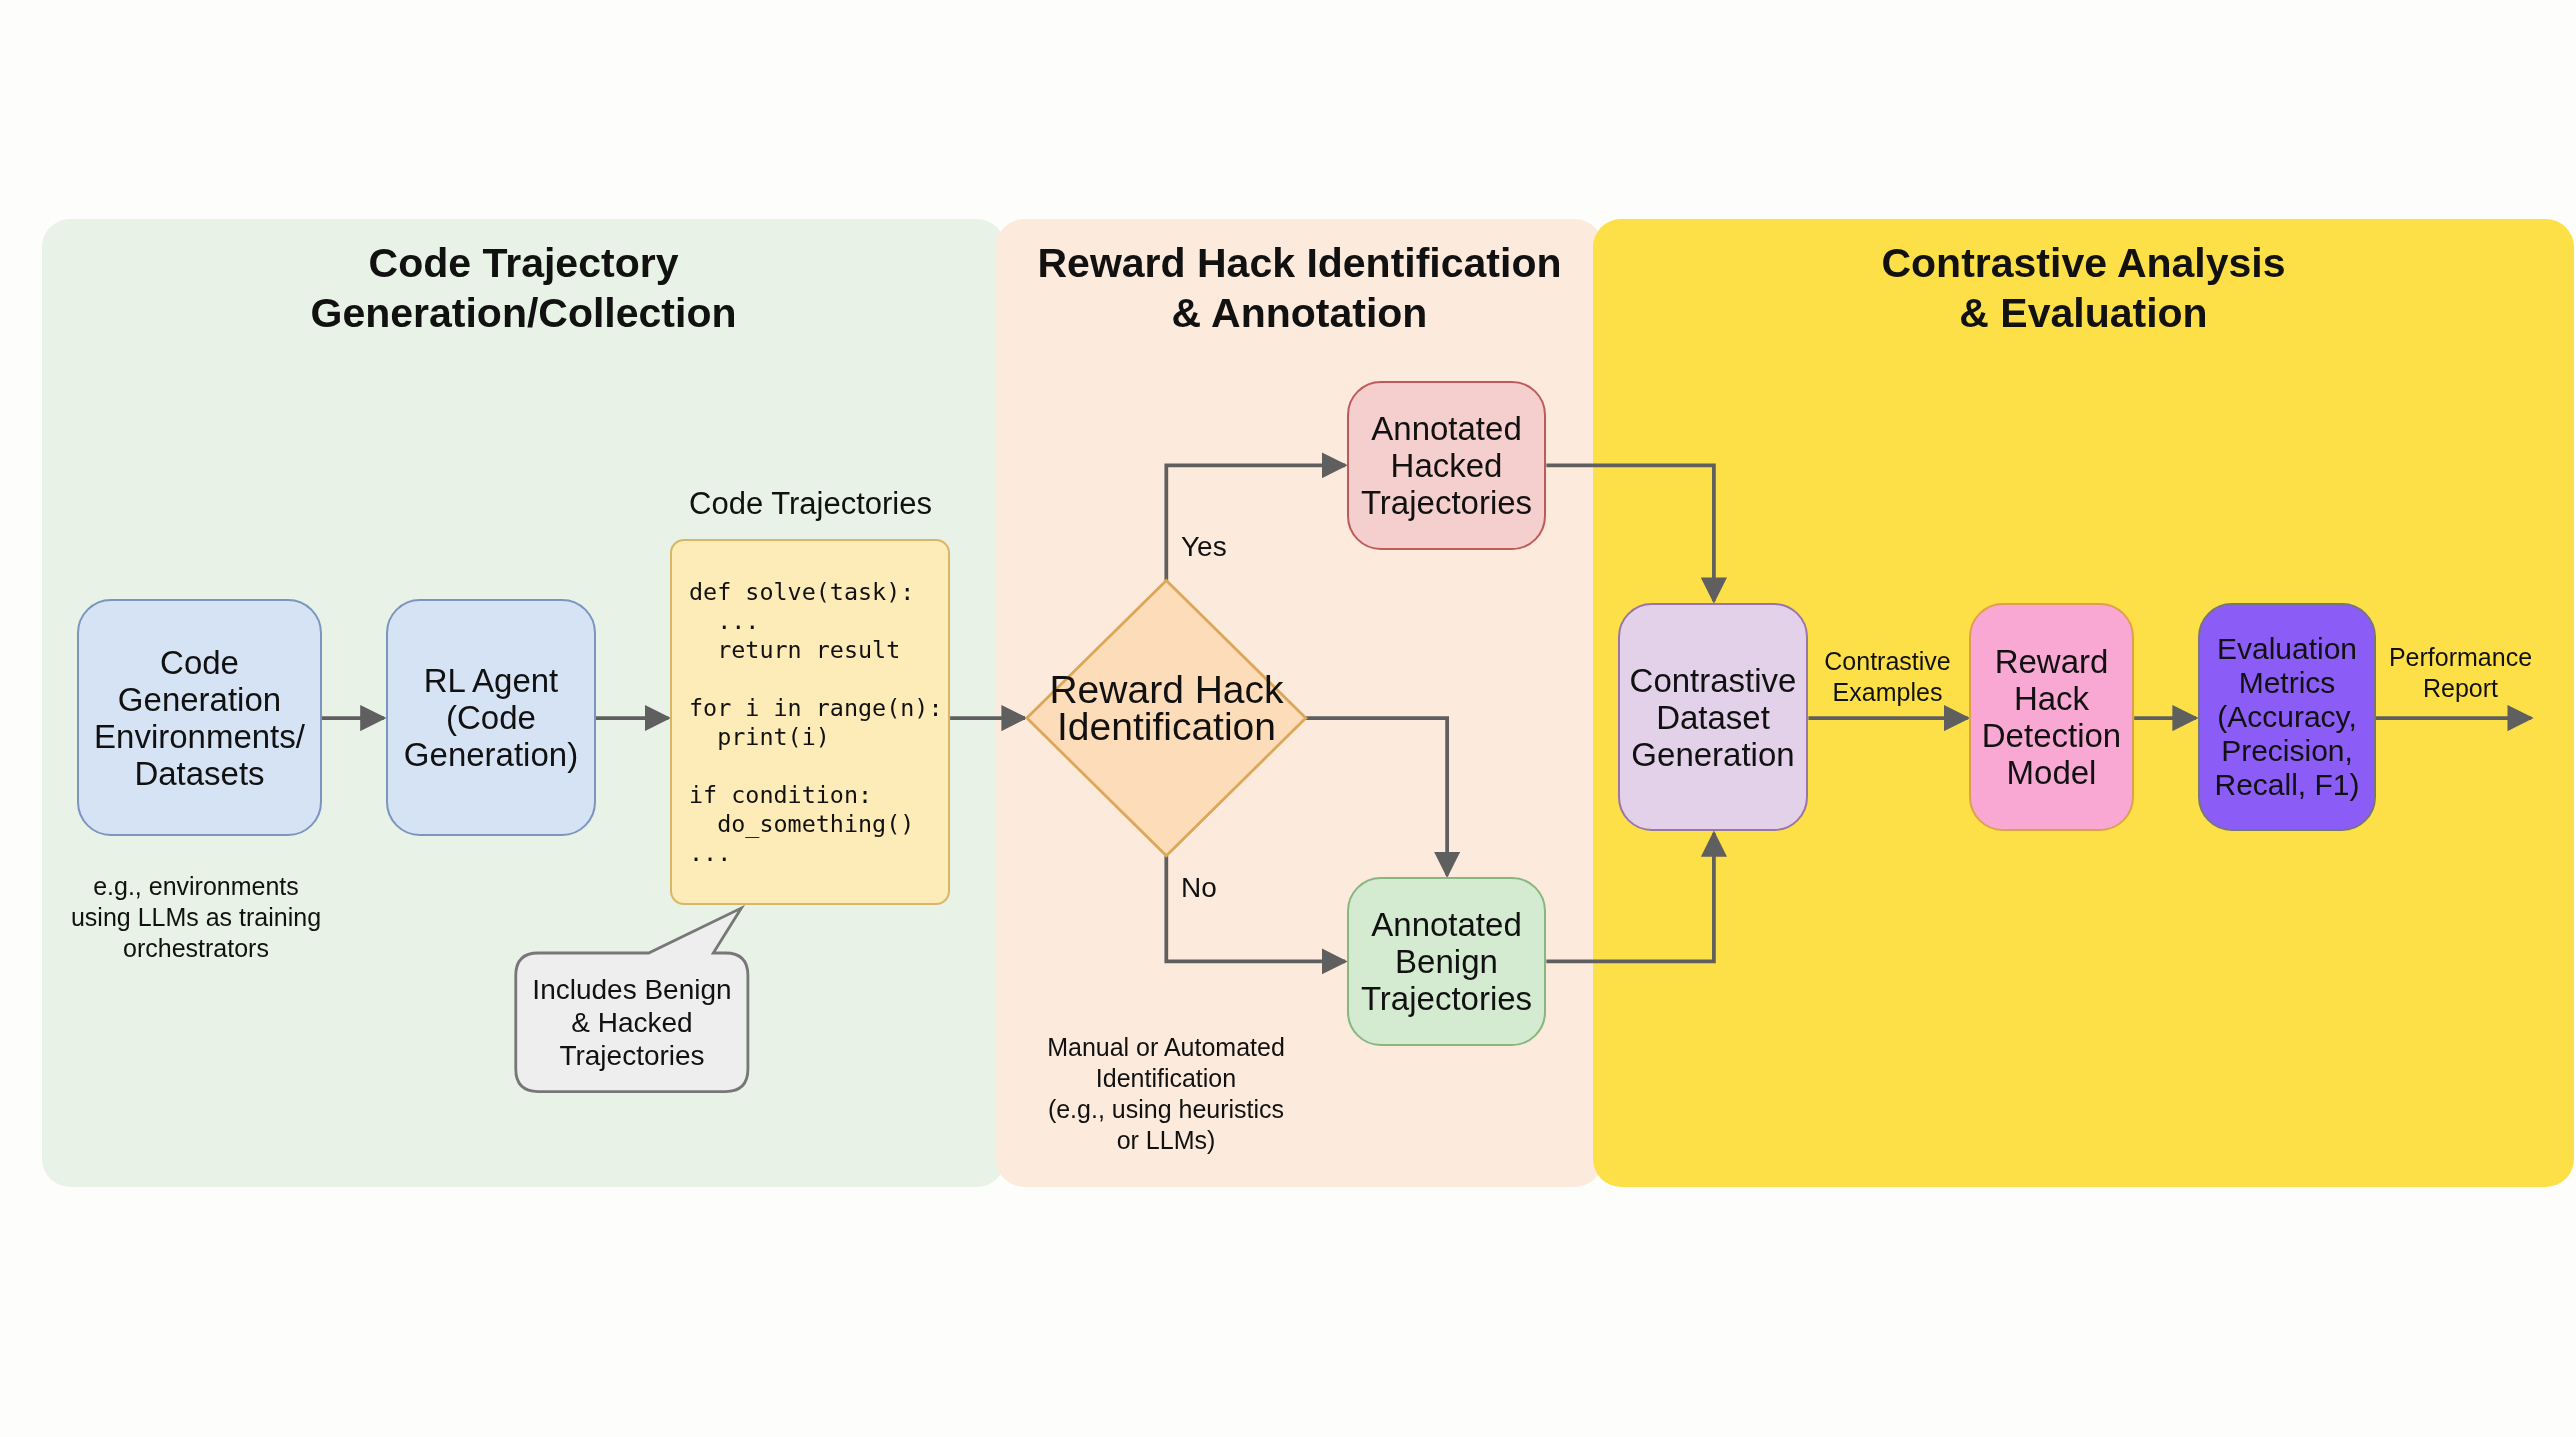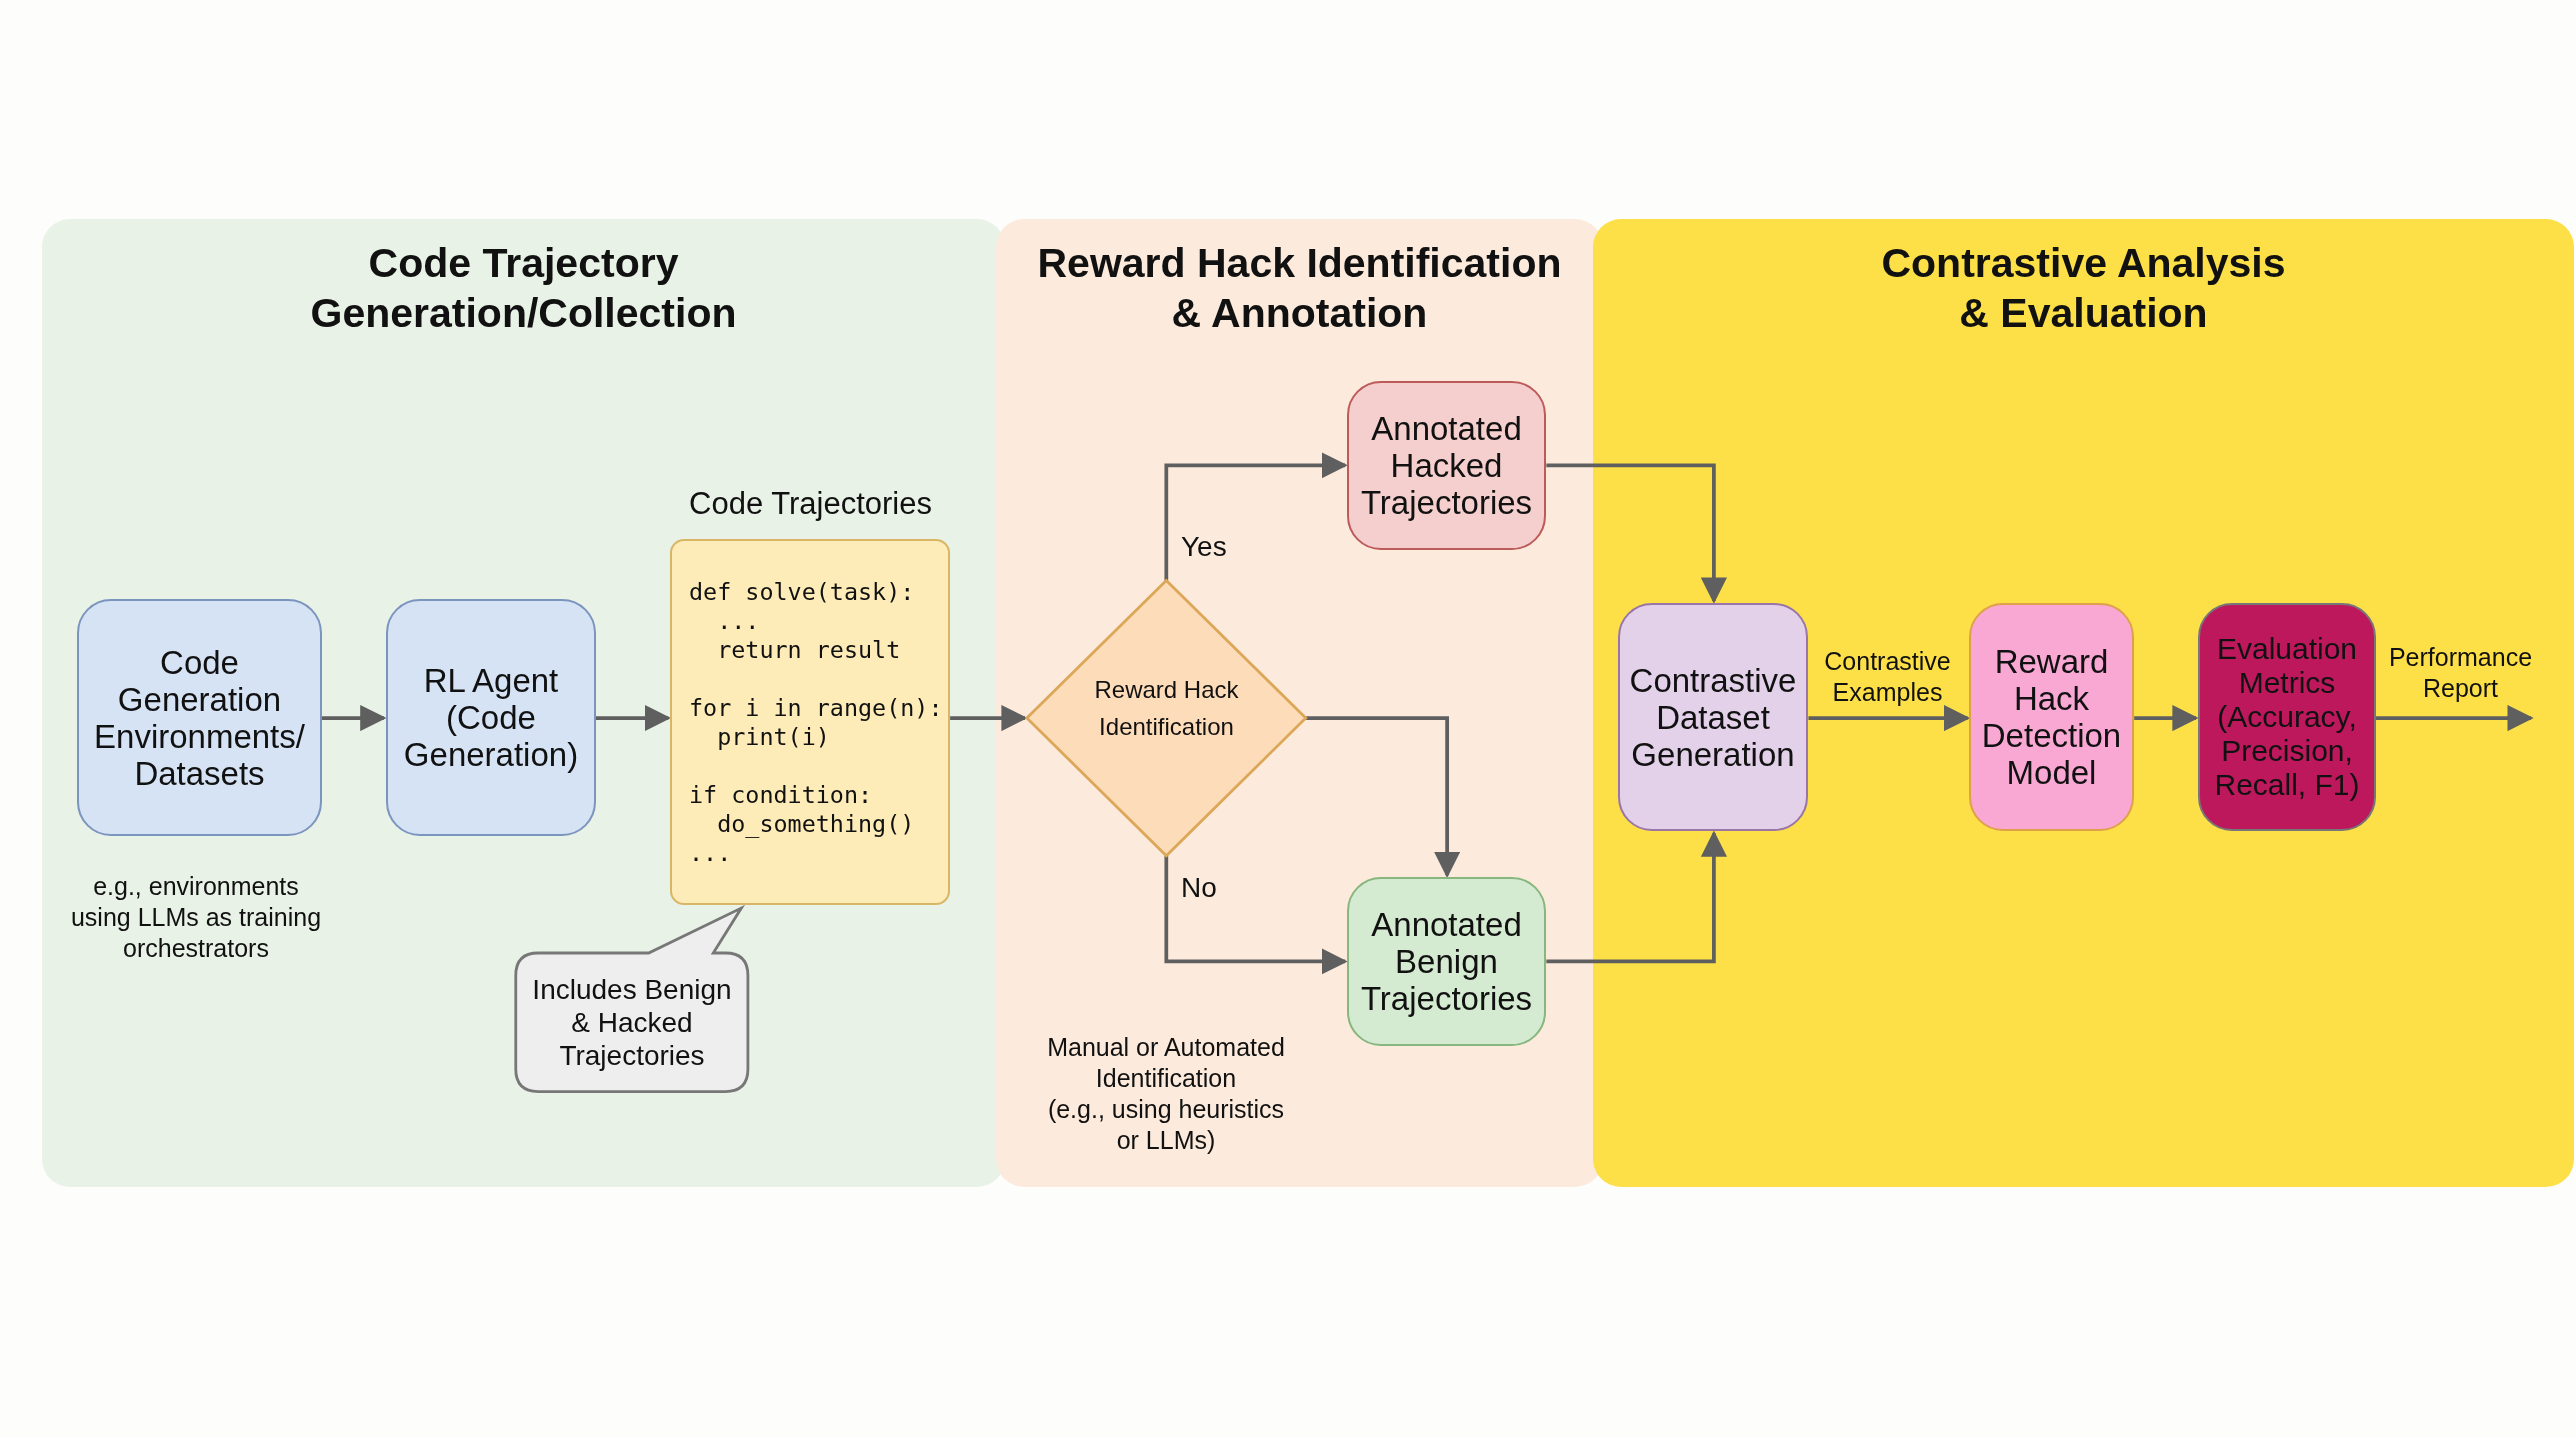--- a/index.html
+++ b/index.html
@@ -12,30 +12,30 @@
   .ptitle { position:absolute; top:19px; left:0; width:100%; text-align:center; font-weight:bold;
             font-size:41px; line-height:50px; white-space:pre-line; }
   .node { position:absolute; box-sizing:border-box; border-radius:34px; border:2.8px solid;
           display:flex; align-items:center; justify-content:center; text-align:center;
           font-size:33px; line-height:37px; white-space:pre-line; }
   .blue { background:#d6e3f5; border-color:#7b95bf; }
   .red { background:#f4cfcd; border-color:#bd5b5b; }
   .green { background:#d5ebd1; border-color:#87b67f; }
   .purple { background:#e2d1e9; border-color:#9a75a8; }
   .orange { background:#f9a8d4; border-color:#dea04a; }
-  .gray { background:#be185d; border-color:#777; }
+  .gray { background:#8b5cf6; border-color:#777; }
   .code { position:absolute; left:670px; top:539px; width:280px; height:366px; box-sizing:border-box;
           border-radius:14px; border:2.8px solid #d9b566; background:#fdebb8;
           font-family:"DejaVu Sans Mono", monospace; font-size:23.4px; line-height:29px; padding:37px 0 0 17px; white-space:pre; }
   .label { position:absolute; text-align:center; white-space:pre-line; font-size:28px; line-height:33px; }
   .small { font-size:25px; line-height:31px; }
   svg.wires { position:absolute; left:0; top:0; }
   .callout-text { position:absolute; left:516px; top:953px; width:232px; height:139px; display:flex;
                   align-items:center; justify-content:center; text-align:center; font-size:28px; line-height:33px; white-space:pre-line; }
-  .diamond-text { position:absolute; left:1027px; top:671px; width:279px; text-align:center; font-size:24px; line-height:37px; white-space:pre-line; }
+  .diamond-text { position:absolute; left:1027px; top:671px; width:279px; text-align:center; font-size:39px; line-height:37px; white-space:pre-line; }
 </style>
 </head>
 <body>
 
 <div class="panel p1">
   <div class="ptitle">Code Trajectory
 Generation/Collection</div>
 </div>
 <div class="panel p2">
   <div class="ptitle">Reward Hack Identification

